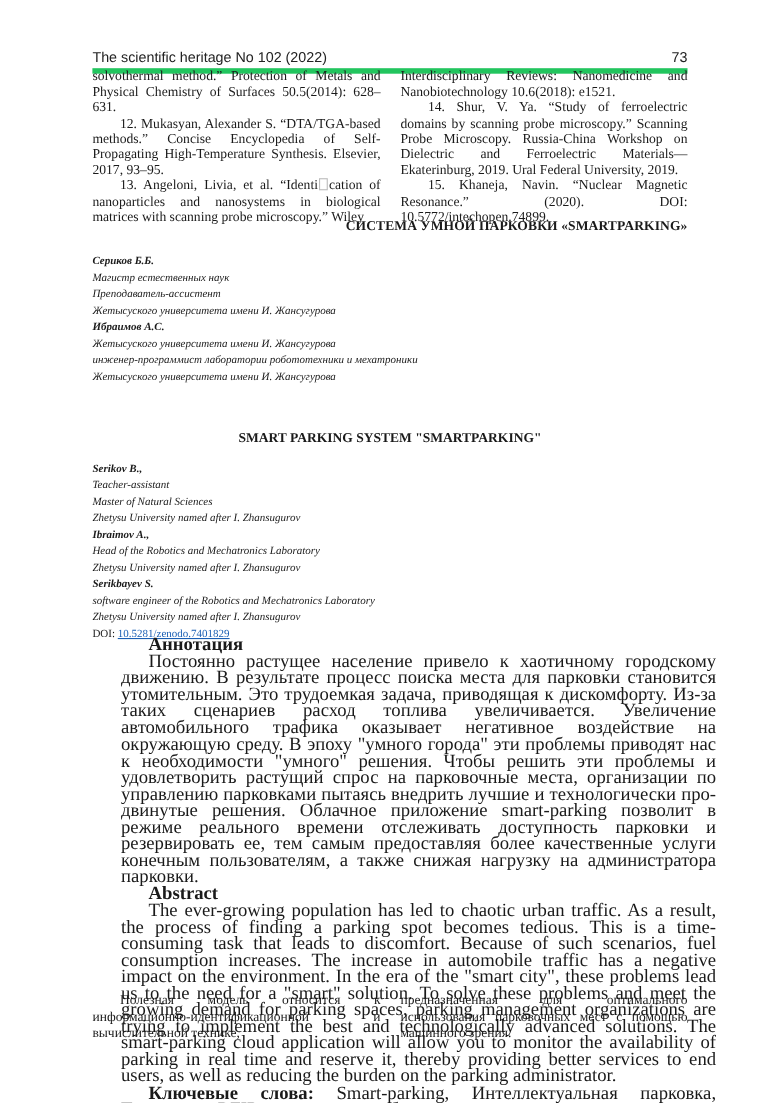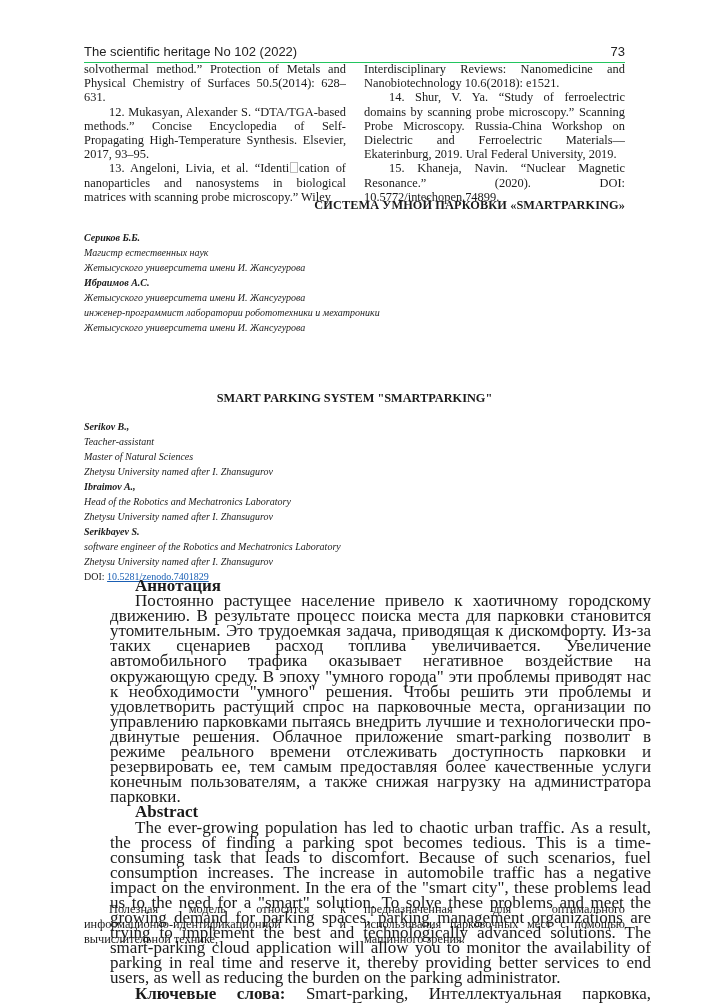--- a/index.html
+++ b/index.html
@@ -4,21 +4,21 @@
 <style>
   html, body { margin: 0; padding: 0; background: #ffffff; }
   body {
     width: 709px; height: 1003px; position: relative; overflow: hidden;
     font-family: "Liberation Serif", serif; color: #1a1a1a;
   }
   .page { position: absolute; left: 84px; top: 0; width: 541px; }
 
   .running-header {
     position: absolute; left: 0; top: 43px; width: 541px; height: 19px;
-    border-bottom: 1px solid #22c55e;
+    border-bottom: 5px solid #22c55e;
     font-family: "Liberation Sans", sans-serif; font-size: 13px; color: #222;
   }
   .running-header .journal { position: absolute; left: 0; top: 1px; }
   .running-header .pageno { position: absolute; right: 0; top: 1px; }
 
   .refs { position: absolute; top: 62px; left: 0; width: 541px; }
   .refs .col { position: absolute; top: 0; width: 262px; font-size: 12.4px; line-height: 14.2px; text-align: justify; }
   .refs .col.left { left: 0; }
   .refs .col.right { left: 280px; width: 261px; }
   .refs p { margin: 0; }
@@ -75,20 +75,21 @@
       <p class="ref">14. Shur, V. Ya. “Study of ferroelectric domains by scanning probe microscopy.” Scanning Probe Microscopy. Russia-China Workshop on Dielectric and Ferroelectric Materials—Ekaterinburg, 2019. Ural Federal University, 2019.</p>
       <p class="ref">15. Khaneja, Navin. “Nuclear Magnetic Resonance.” (2020). DOI: 10.5772/intechopen.74899.</p>
     </div>
   </div>
 
   <div class="title-ru">СИСТЕМА УМНОЙ ПАРКОВКИ «SMARTPARKING»</div>
 
   <div class="authors authors-ru">
     <div class="name">Сериков Б.Б.</div>
     <div class="aff">Магистр естественных наук</div>
+    <div class="aff">Преподаватель-ассистент</div>
     <div class="aff">Жетысуского университета имени И. Жансугурова</div>
     <div class="name">Ибраимов А.С.</div>
     <div class="aff">Жетысуского университета имени И. Жансугурова</div>
     <div class="aff">инженер-программист лаборатории робототехники и мехатроники</div>
     <div class="aff">Жетысуского университета имени И. Жансугурова</div>
   </div>
 
   <div class="title-en">SMART PARKING SYSTEM "SMARTPARKING"</div>
 
   <div class="authors authors-en">

